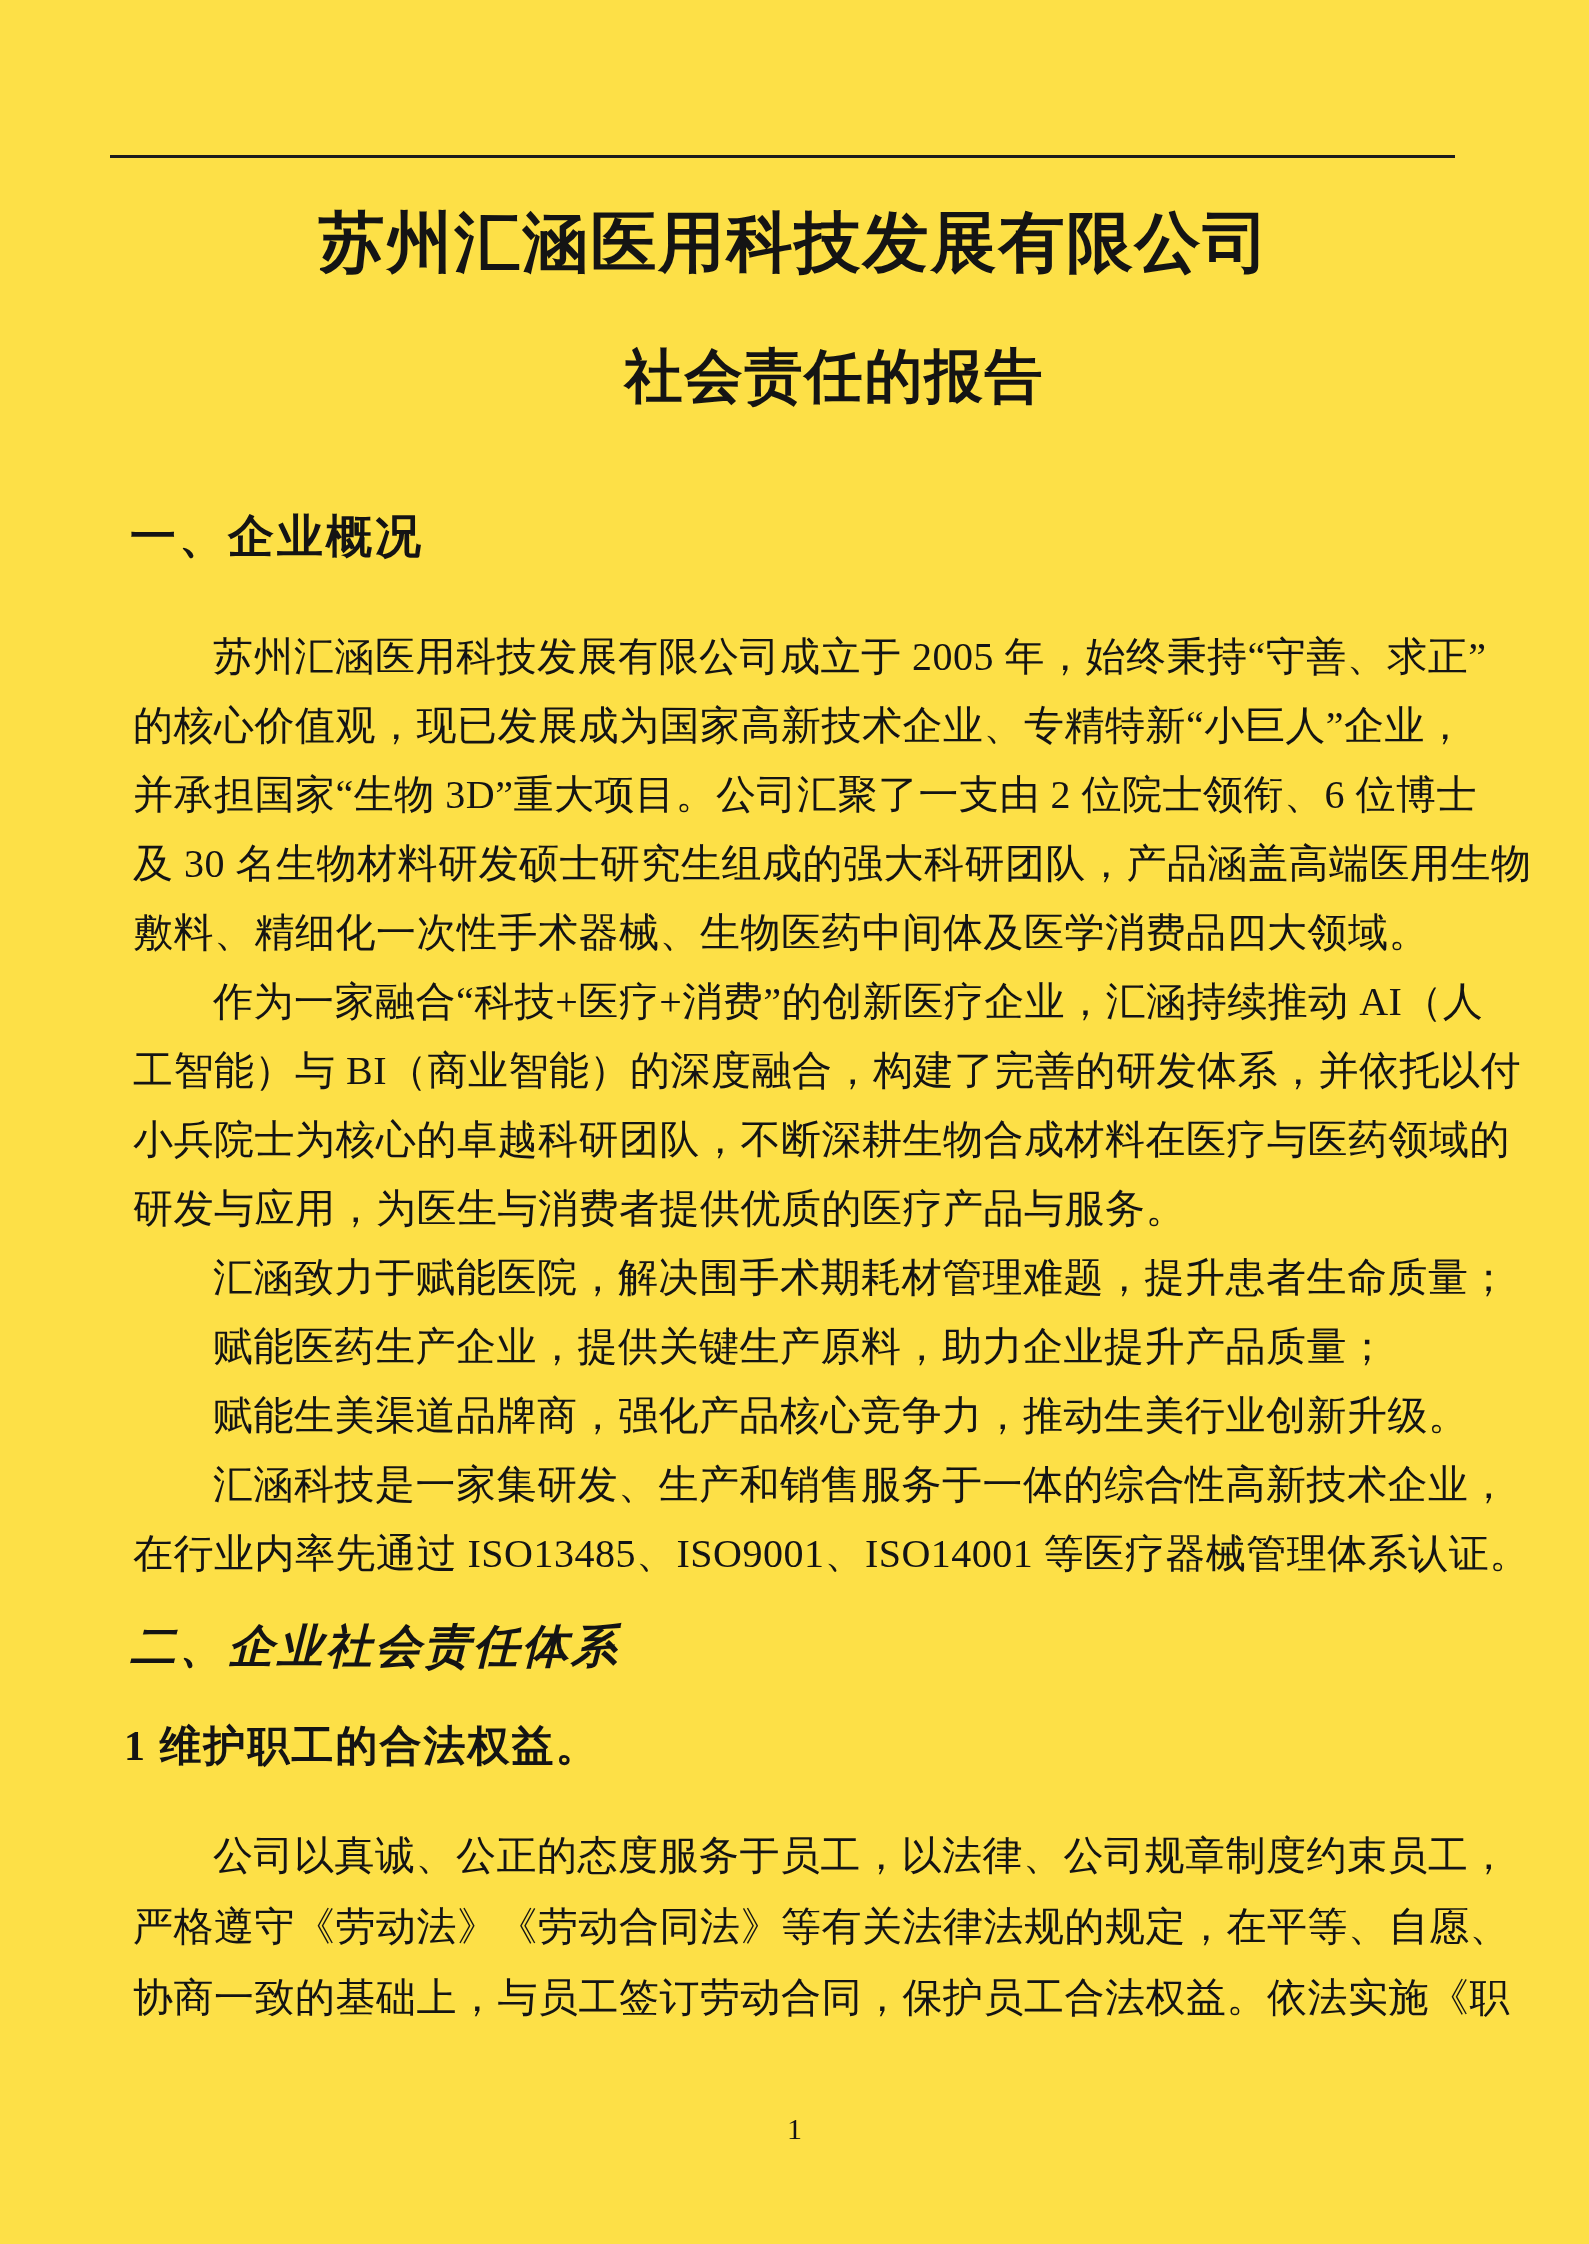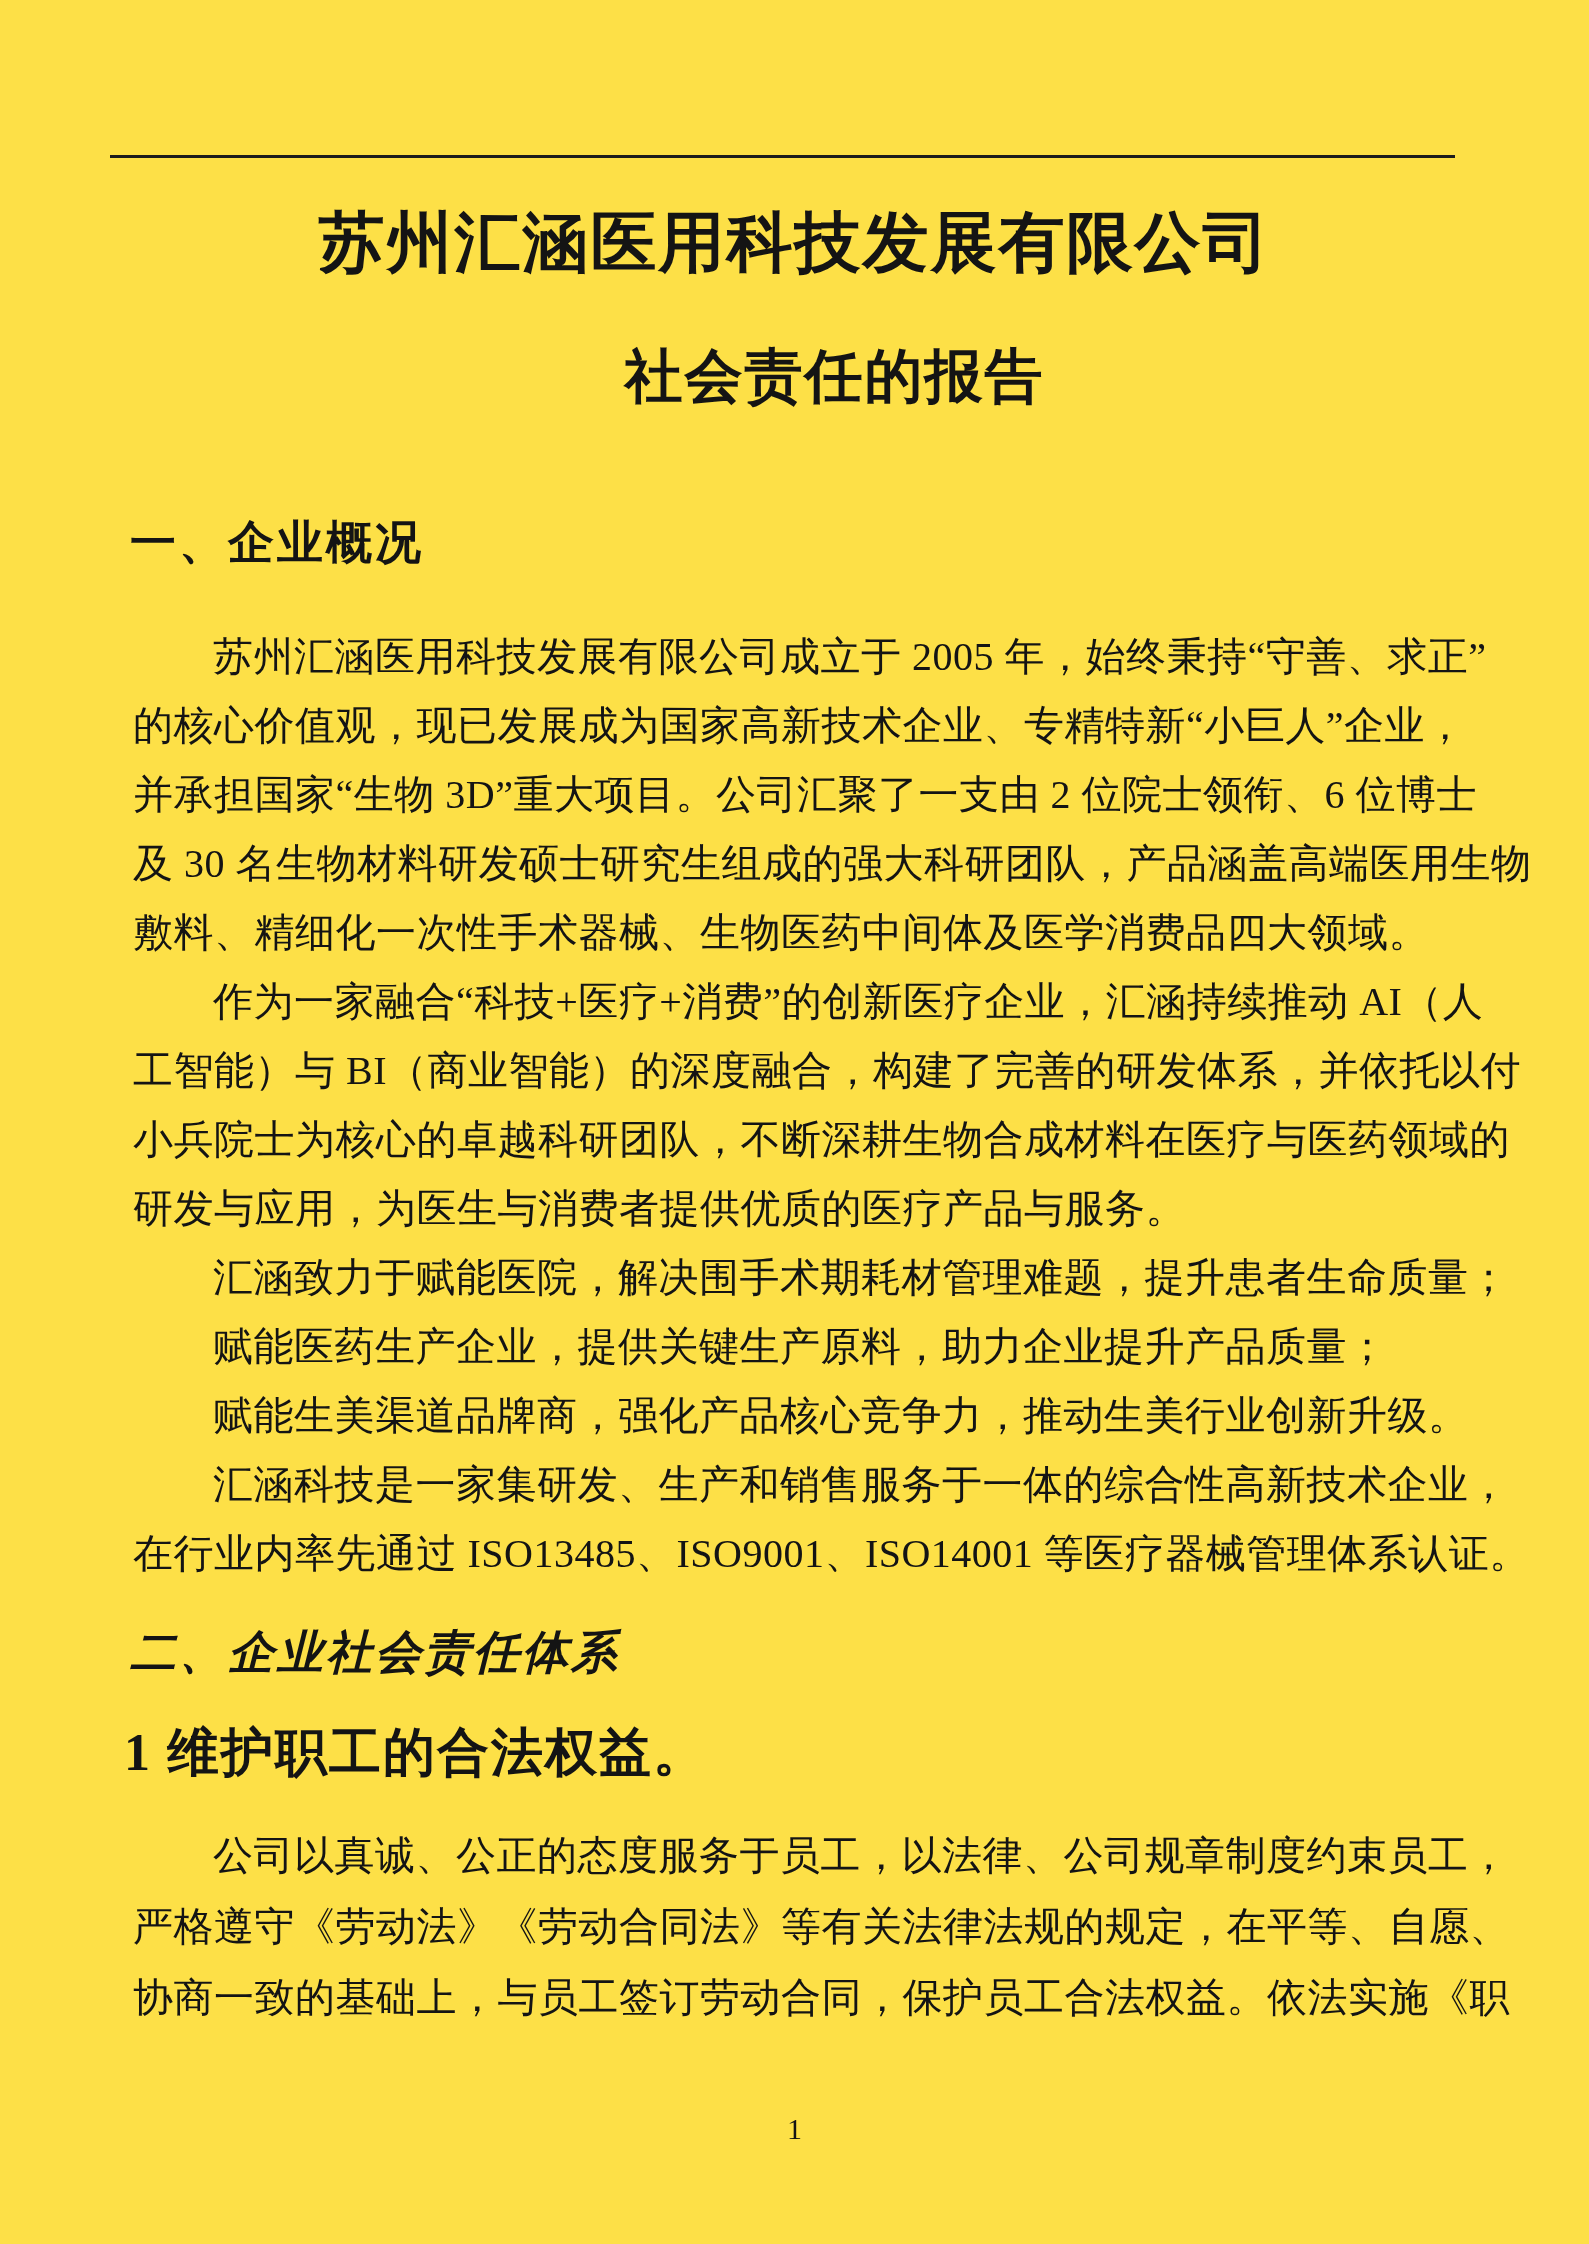--- a/index.html
+++ b/index.html
@@ -46,29 +46,28 @@
     letter-spacing: 2px;
     white-space: nowrap;
   }
   .sec-heading {
     position: absolute;
     left: 130px;
     font-size: 46px;
     font-weight: bold;
     letter-spacing: 3px;
     white-space: nowrap;
-    margin-top: 6px;
   }
   .h-sec1 { top: 506px; }
   .h-sec2 { top: 1616px; font-style: italic; }
   .sub-heading {
     position: absolute;
     left: 124px;
     top: 1718px;
-    font-size: 52px;
+    font-size: 42px;
     font-weight: bold;
     letter-spacing: 2px;
     white-space: nowrap;
   }
   .body-block {
     position: absolute;
     left: 133px;
     width: 1360px;
     font-size: 40px;
     line-height: 69px;

